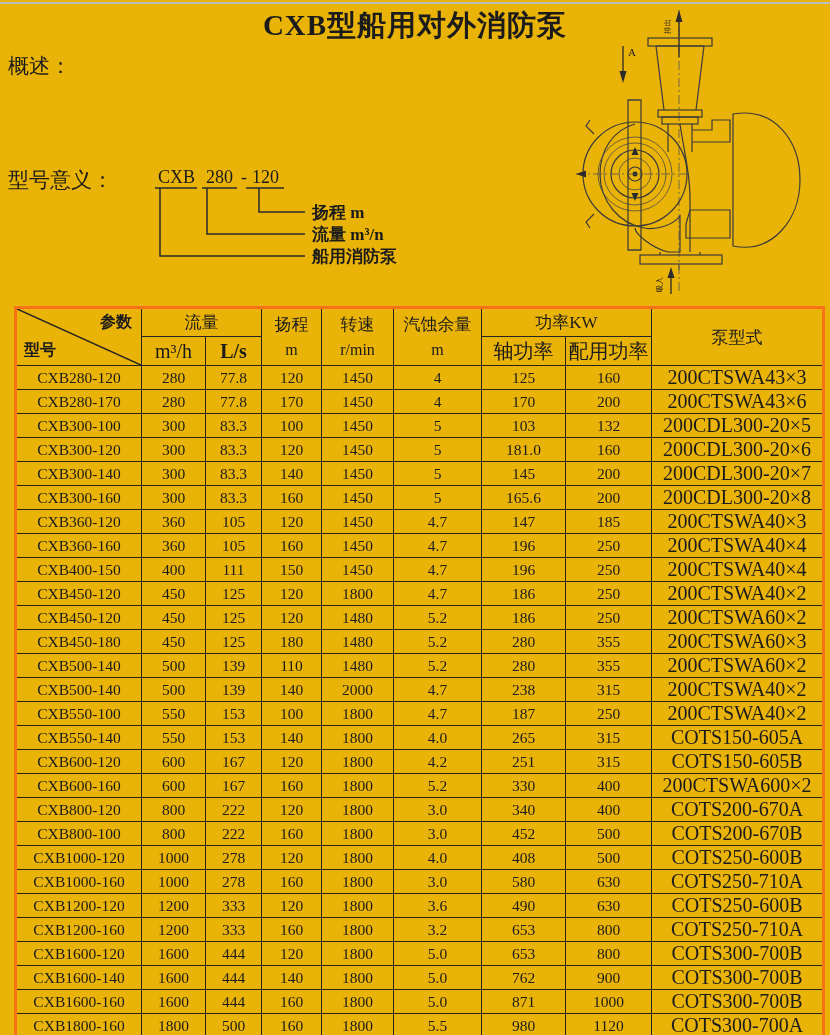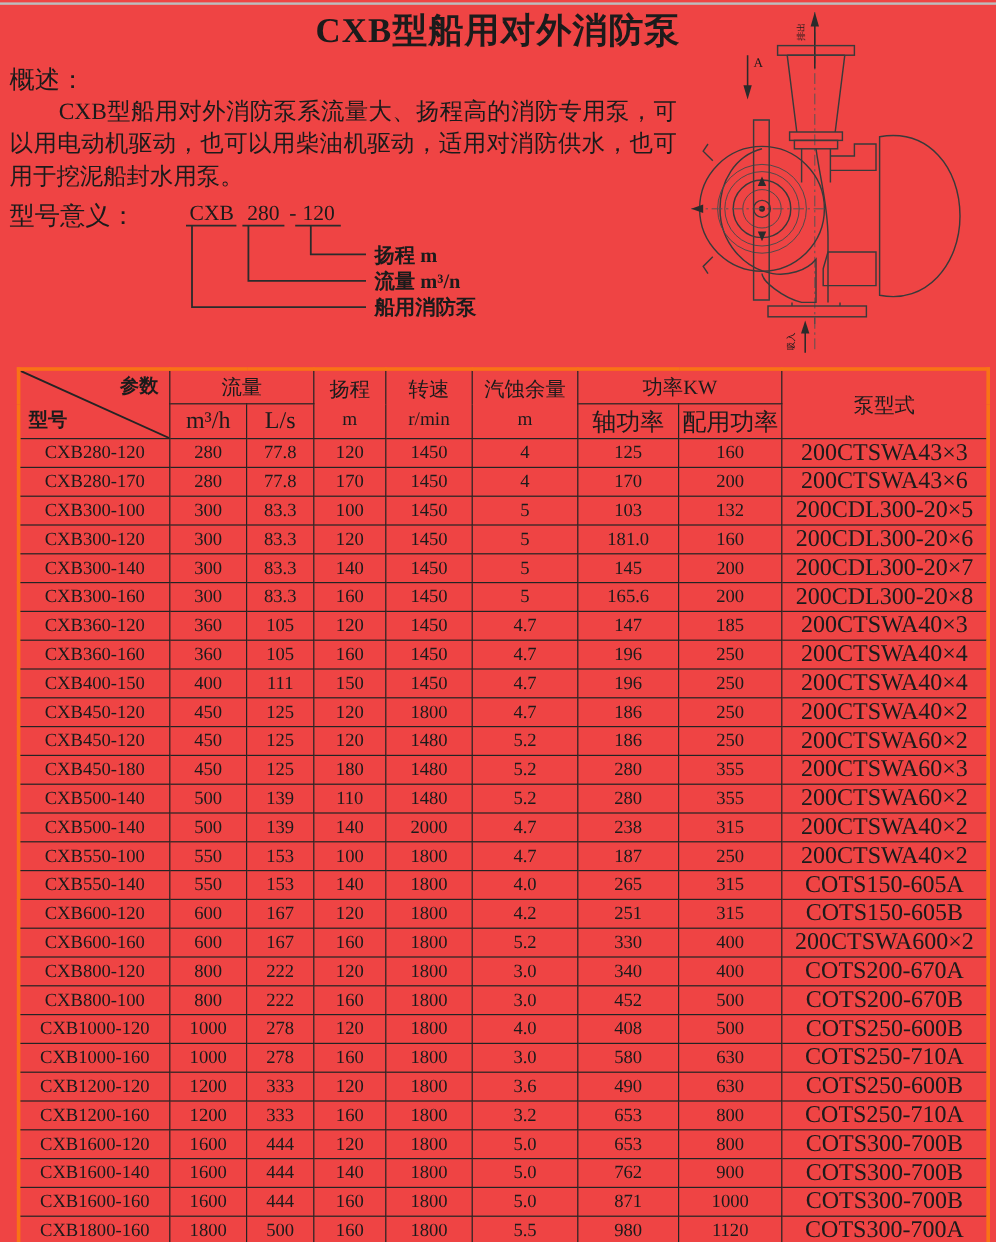--- a/index.html
+++ b/index.html
@@ -1,20 +1,20 @@
 <!DOCTYPE html>
 <html><head>
 <meta charset="utf-8">
 <style>
   * { margin:0; padding:0; box-sizing:border-box; }
   html,body { background:#ffffff; }
   .page {
     position:relative;
     width:830px; height:1035px;
-    background:#ef4444;
+    background:#eab308;
     font-family:"Liberation Serif", serif;
     color:#1b1b1b;
     overflow:hidden;
   }
   .top-rule { position:absolute; left:0; top:2px; width:830px; height:2px; background:#bdbdbd; }
 
   .doc-title {
     position:absolute; left:0; top:6px; width:830px;
     text-align:center; font-size:29px; font-weight:bold; letter-spacing:1px;
   }
@@ -67,21 +67,20 @@
 </style>
 </head>
 <body>
 
 <div class="page">
   <div class="top-rule"></div>
 
   <div class="doc-title">CXB型船用对外消防泵</div>
 
   <div class="section-heading overview-heading">概述：</div>
-  <div class="overview-body">CXB型船用对外消防泵系流量大、扬程高的消防专用泵，可以用电动机驱动，也可以用柴油机驱动，适用对消防供水，也可用于挖泥船封水用泵。</div>
 
   <div class="section-heading model-heading">型号意义：</div>
 
   <svg class="model-diagram" width="340" height="102" viewBox="0 0 340 102">
     <text x="18" y="15" font-size="18">CXB</text>
     <text x="66" y="15" font-size="18">280</text>
     <text x="101" y="15" font-size="18">-</text>
     <text x="112" y="15" font-size="18">120</text>
 
     <path class="svg-line" d="M15 20 H57"></path>
@@ -200,21 +199,21 @@
         </th>
         <th rowspan="2" class="hdr two-line hdr-bottom-line">
           <div>汽蚀余量</div>
           <div class="hdr-unit">m</div>
         </th>
         <th colspan="2" class="hdr">功率KW</th>
         <th rowspan="2" class="hdr hdr-bottom-line">泵型式</th>
       </tr>
       <tr>
         <th class="hdr-unit hdr-sub hdr-bottom-line" style="font-weight:normal">m³/h</th>
-        <th class="hdr-unit hdr-sub hdr-bottom-line" style="font-weight:normal">L/s</th>
+        <th class="hdr-unit hdr-sub hdr-bottom-line" style="font-weight:bold">L/s</th>
         <th class="hdr-sub hdr-bottom-line">轴功率</th>
         <th class="hdr-sub hdr-bottom-line">配用功率</th>
       </tr>
     </thead>
     <tbody>
         <tr>
           <td>CXB280-120</td>
           <td>280</td>
           <td>77.8</td>
           <td>120</td>

